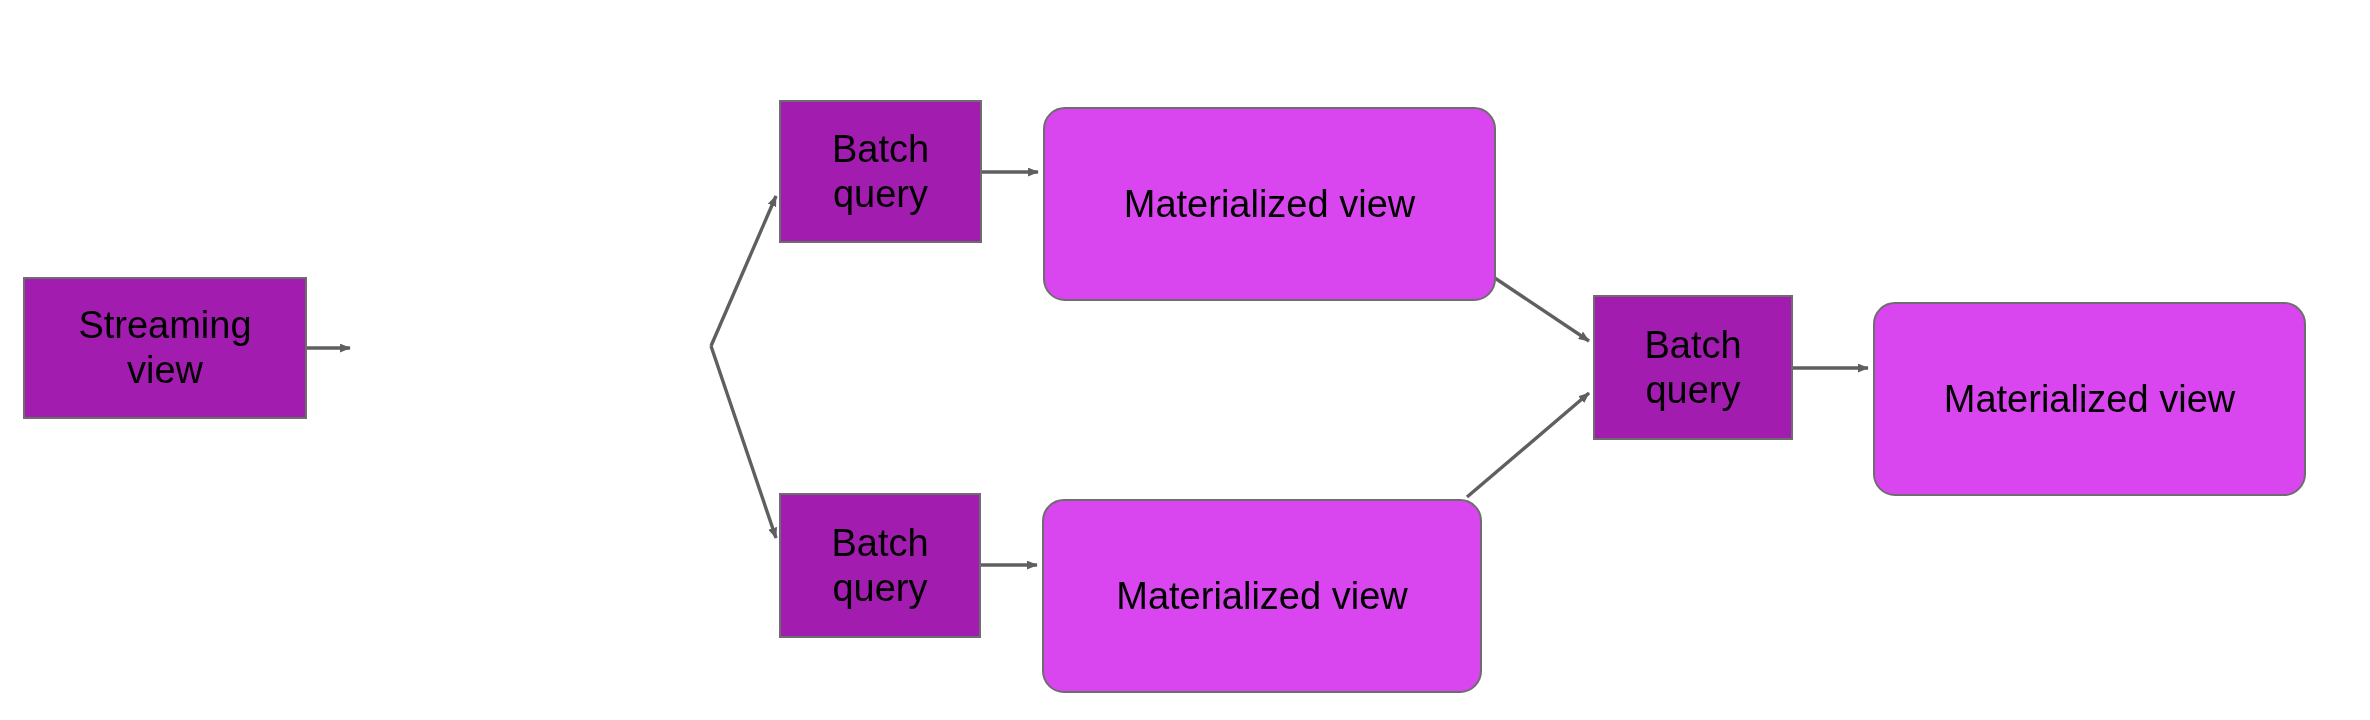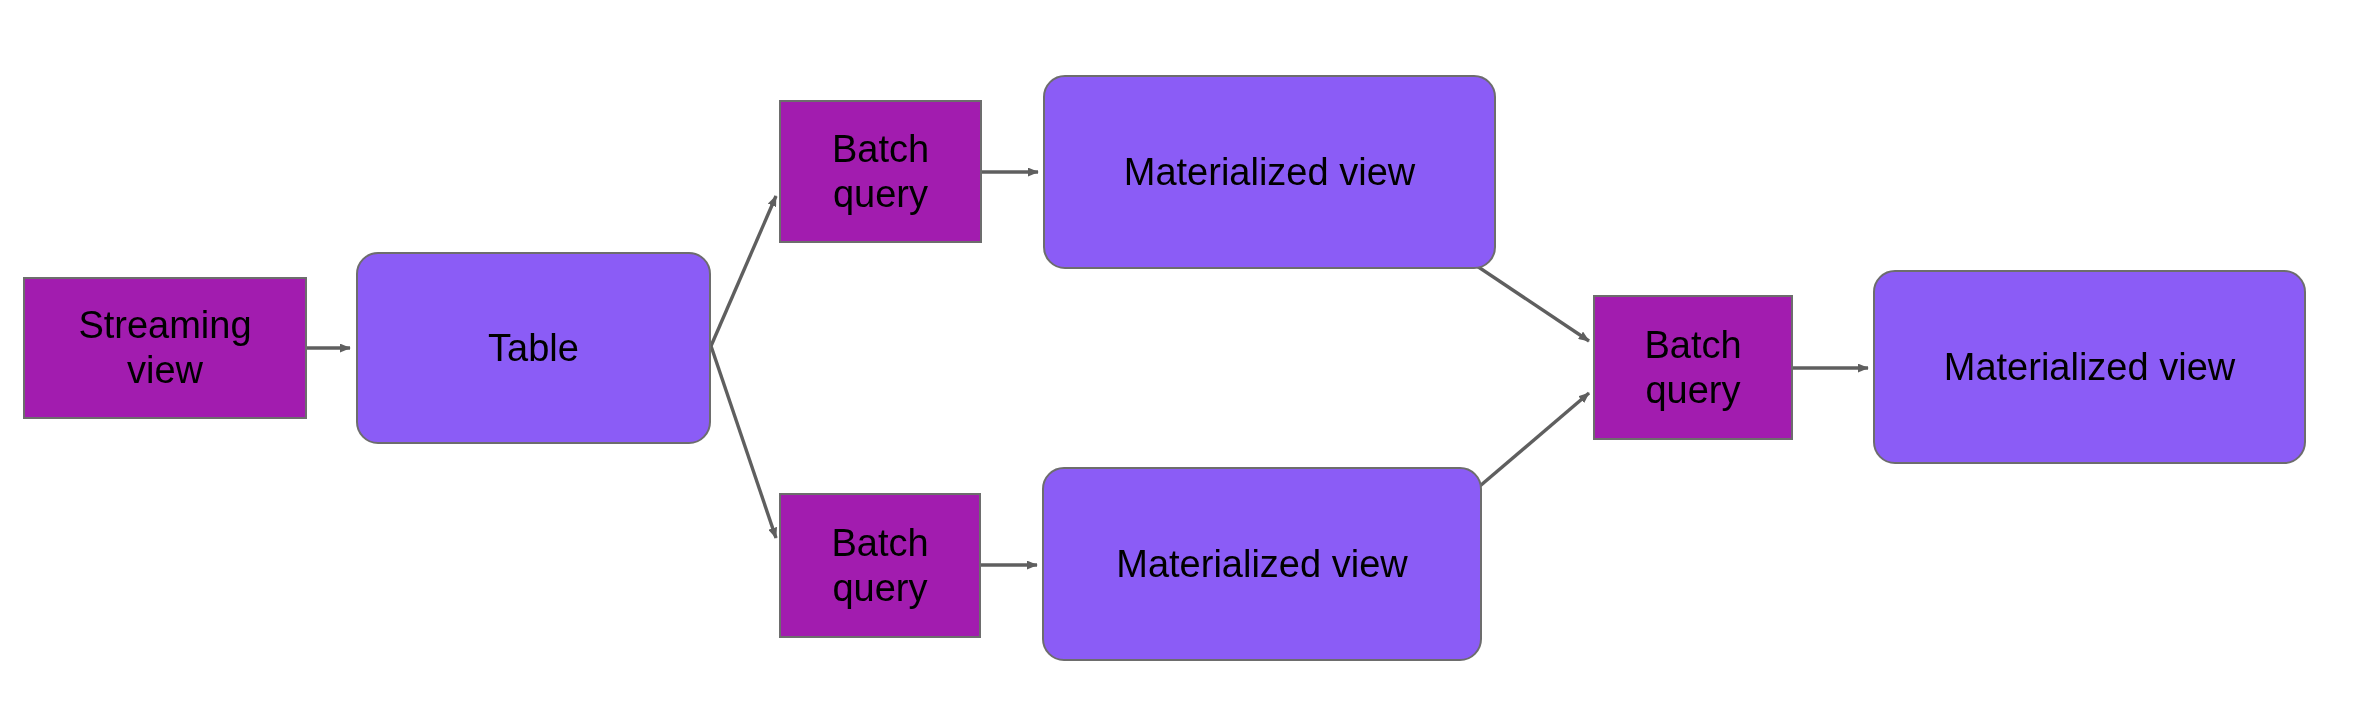--- a/index.html
+++ b/index.html
@@ -37,23 +37,24 @@
     line-height: 1.18;
     border: 2px solid #666666;
     white-space: pre-line;
     z-index: 2;
   }
   .node-yellow {
     background: #a21caf;
     border-color: #6d6d6d;
   }
   .node-green {
-    background: #8b5cf6;
+    background: #d946ef;
     border-color: #6d6d6d;
     border-radius: 22px;
+    margin-top: 32px;
   }
   .n-streaming-query { left: 23px;   top: 277px; width: 284px; height: 142px; font-size: 38px; }
   .n-table           { left: 356px;  top: 252px; width: 355px; height: 192px; font-size: 38px; }
   .n-batch-top       { left: 779px;  top: 100px; width: 203px; height: 143px; font-size: 38px; }
   .n-mv-top          { left: 1043px; top: 75px;  width: 453px; height: 194px; font-size: 38px; }
   .n-batch-bottom    { left: 779px;  top: 493px; width: 202px; height: 145px; font-size: 38px; }
   .n-mv-bottom       { left: 1042px; top: 467px; width: 440px; height: 194px; font-size: 38px; }
   .n-batch-right     { left: 1593px; top: 295px; width: 200px; height: 145px; font-size: 38px; }
   .n-mv-right        { left: 1873px; top: 270px; width: 433px; height: 194px; font-size: 38px; }
 </style>
@@ -82,21 +83,20 @@
     <line x1="1450" y1="248" x2="1589" y2="341" stroke="#5f5f5f" stroke-width="3.4" marker-end="url(#arrowhead)"></line>
 
     <line x1="1467" y1="497" x2="1589" y2="393" stroke="#5f5f5f" stroke-width="3.4" marker-end="url(#arrowhead)"></line>
 
     <line x1="1793" y1="368" x2="1868" y2="368" stroke="#5f5f5f" stroke-width="3.4" marker-end="url(#arrowhead)"></line>
   </svg>
 
   <div class="node node-yellow n-streaming-query">Streaming
 view</div>
 
-  <div class="node node-green n-table">Table</div>
 
   <div class="node node-yellow n-batch-top">Batch
 query</div>
 
   <div class="node node-green n-mv-top">Materialized view</div>
 
   <div class="node node-yellow n-batch-bottom">Batch
 query</div>
 
   <div class="node node-green n-mv-bottom">Materialized view</div>

